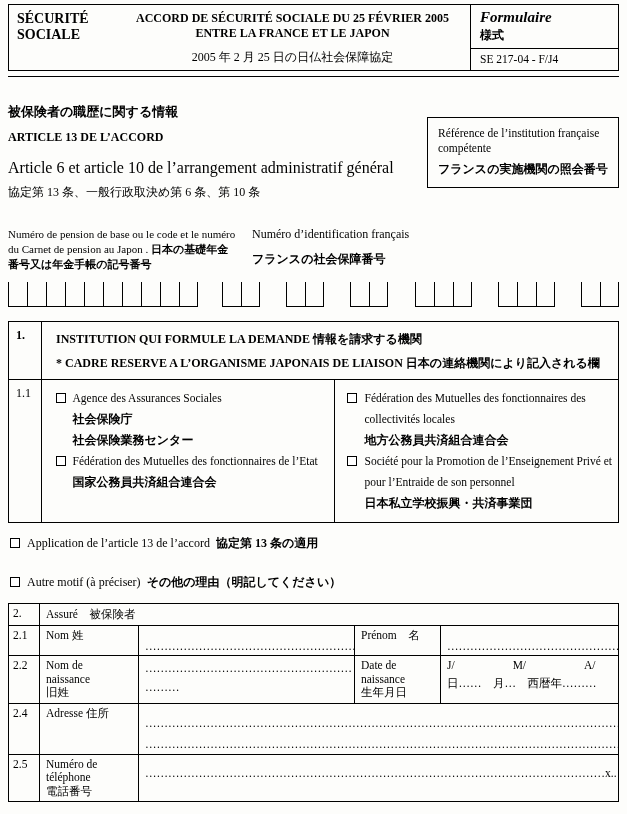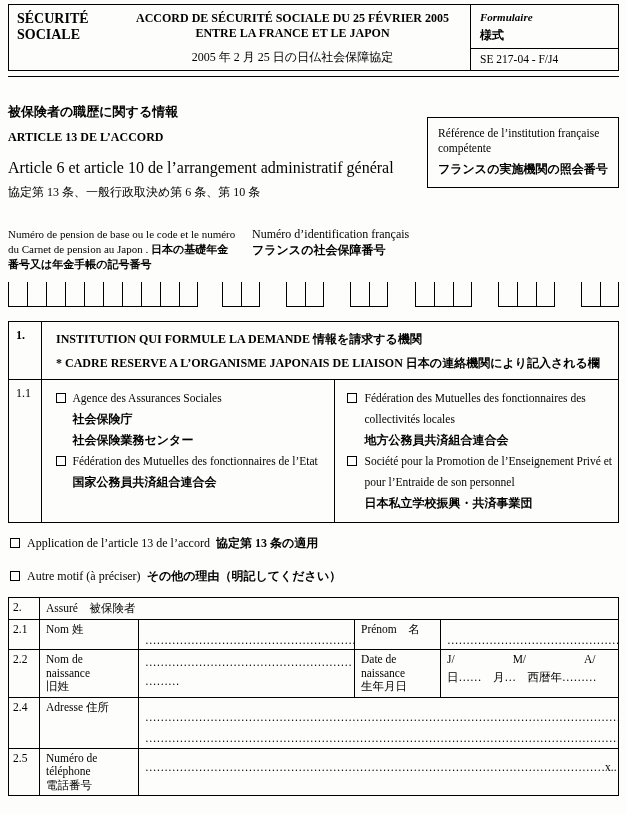--- a/index.html
+++ b/index.html
@@ -13,21 +13,21 @@
   }
   .page { width: 627px; height: 814px; background: #fdfdfb; padding: 4px 8px; position: relative; }
 
   
   .header-box { display: flex; border: 1px solid #000; }
   .hdr-org { width: 106px; padding: 6px 8px; font-weight: bold; font-size: 14px; line-height: 16px; }
   .hdr-title { flex: 1; text-align: center; padding: 6px 4px 4px; }
   .hdr-title .t1 { font-weight: bold; font-size: 12px; line-height: 15px; }
   .hdr-title .t2 { font-size: 12px; margin-top: 8px; }
   .hdr-form { width: 148px; border-left: 1px solid #000; padding: 5px 9px 4px; }
-  .f1 { font-weight: bold; font-style: italic; font-size: 11px; line-height: 14px; }
+  .f1 { font-weight: bold; font-style: italic; font-size: 15px; line-height: 14px; }
   .f2 { font-weight: bold; margin-top: 4px; line-height: 15px; }
   .f-divider { height: 1px; background: #000; margin: 5px -9px 4px; }
   .f3 { font-size: 11.5px; line-height: 13px; }
   .sub-rule { height: 1px; background: #000; margin-top: 5px; }
 
   
   .intro { position: relative; margin-top: 26px; }
   .h-fr { font-size: 11.5px; font-weight: bold; letter-spacing: .2px; }
   .h-ja { font-size: 13px; font-weight: bold; margin-top: 11px; }
   .h-art { font-size: 12px; font-weight: bold; margin-top: 9px; }
@@ -36,21 +36,21 @@
   .ref-box { position: absolute; top: 14px; right: 0; width: 192px; border: 1px solid #000;
              padding: 8px 10px 10px; font-size: 11.5px; line-height: 15px; }
   .ref-ja { font-weight: bold; margin-top: 6px; font-size: 12px; }
 
   
   .numbers { margin-top: 26px; }
   .num-labels { display: flex; }
   .num-left { width: 230px; font-size: 11px; line-height: 15px; }
   .ja-bold { font-weight: bold; }
   .num-right { margin-left: 14px; font-size: 12px; }
-  .num-right .ja { font-weight: bold; }
+  .num-right .ja { font-weight: bold; margin-top: 9px; }
   .comb-row { display: flex; margin-top: 10px; align-items: flex-end; }
   .comb-group { display: flex; }
   .comb-cell { width: 19px; height: 25px; border-left: 1px solid #000; border-bottom: 1px solid #000; }
   .comb-group .comb-cell:last-child { border-right: 1px solid #000; }
   .comb-france { flex: 1; display: flex; margin-left: 24px; justify-content: space-between; }
 
   
   .tbl1 { border: 1px solid #000; margin-top: 14px; }
   .t1-hdr { display: flex; border-bottom: 1px solid #000; }
   .t1-numcell { width: 33px; border-right: 1px solid #000; padding: 6px 4px 4px 7px; }
@@ -60,21 +60,21 @@
   .t1-left { width: 300px; border-right: 1px solid #000; padding: 8px 6px 8px 14px; }
   .t1-right { flex: 1; padding: 8px 6px 8px 12px; }
   .opt { line-height: 21px; font-size: 11.5px; white-space: nowrap; overflow: hidden; }
   .opt-cont { line-height: 21px; font-size: 11.5px; padding-left: 17px; }
   .opt-ja { line-height: 21px; font-weight: bold; padding-left: 17px; font-size: 12px; }
   .cb { display: inline-block; width: 10px; height: 10px; border: 1px solid #000;
         margin-right: 7px; vertical-align: -1px; background: #fff; }
 
   
   .motif { margin-top: 12px; font-size: 12px; padding-left: 2px; }
-  .motif + .motif { margin-top: 16px; }
+  .motif + .motif { margin-top: 22px; }
   .motif .ja { font-weight: bold; margin-left: 6px; }
 
   
   .tbl2 { border: 1px solid #000; margin-top: 12px; font-size: 11.5px; }
   .t2-row { display: flex; border-top: 1px solid #000; }
   .t2-row.first { border-top: none; }
   .c-num { width: 31px; border-right: 1px solid #000; padding: 3px 4px; }
   .c-label { width: 99px; border-right: 1px solid #000; white-space: pre-line;
              line-height: 13.5px; padding: 3px 6px; }
   .c-val { width: 216px; border-right: 1px solid #000; white-space: nowrap;

